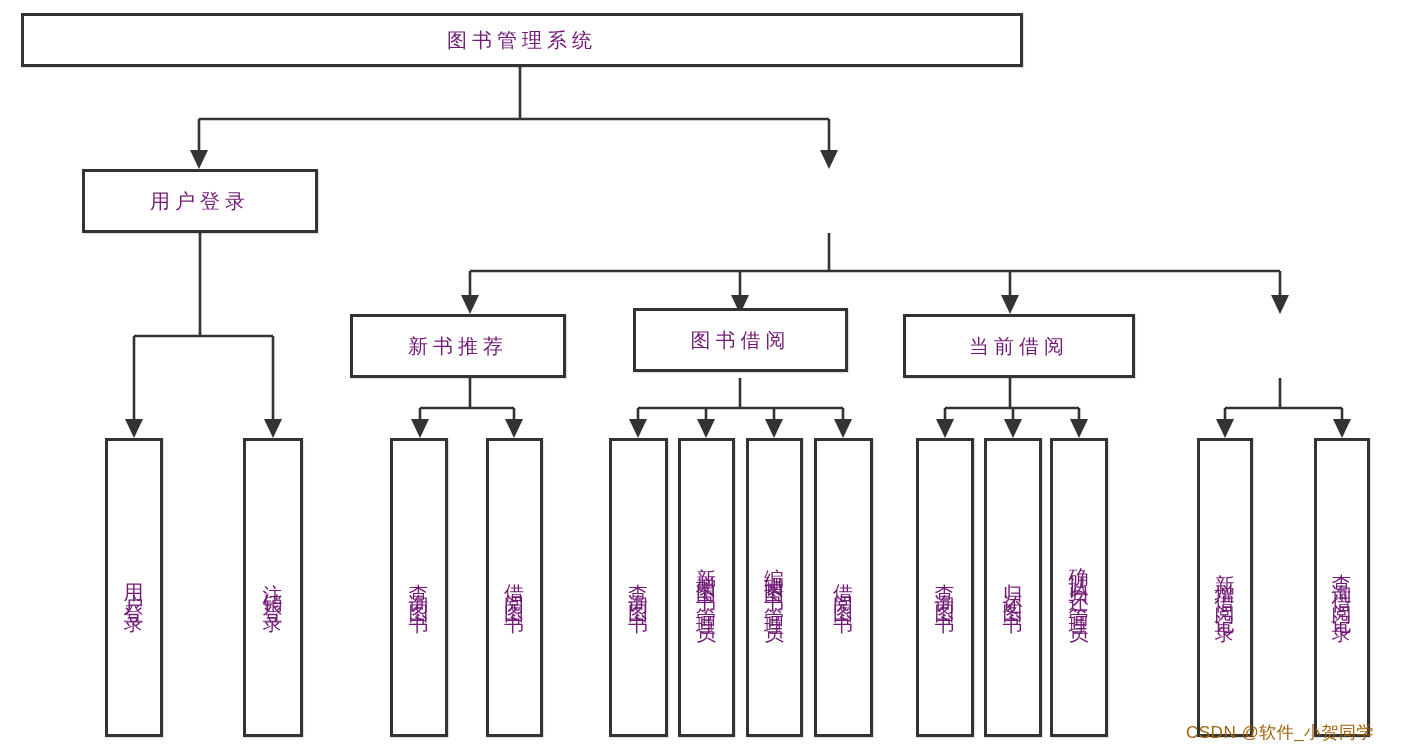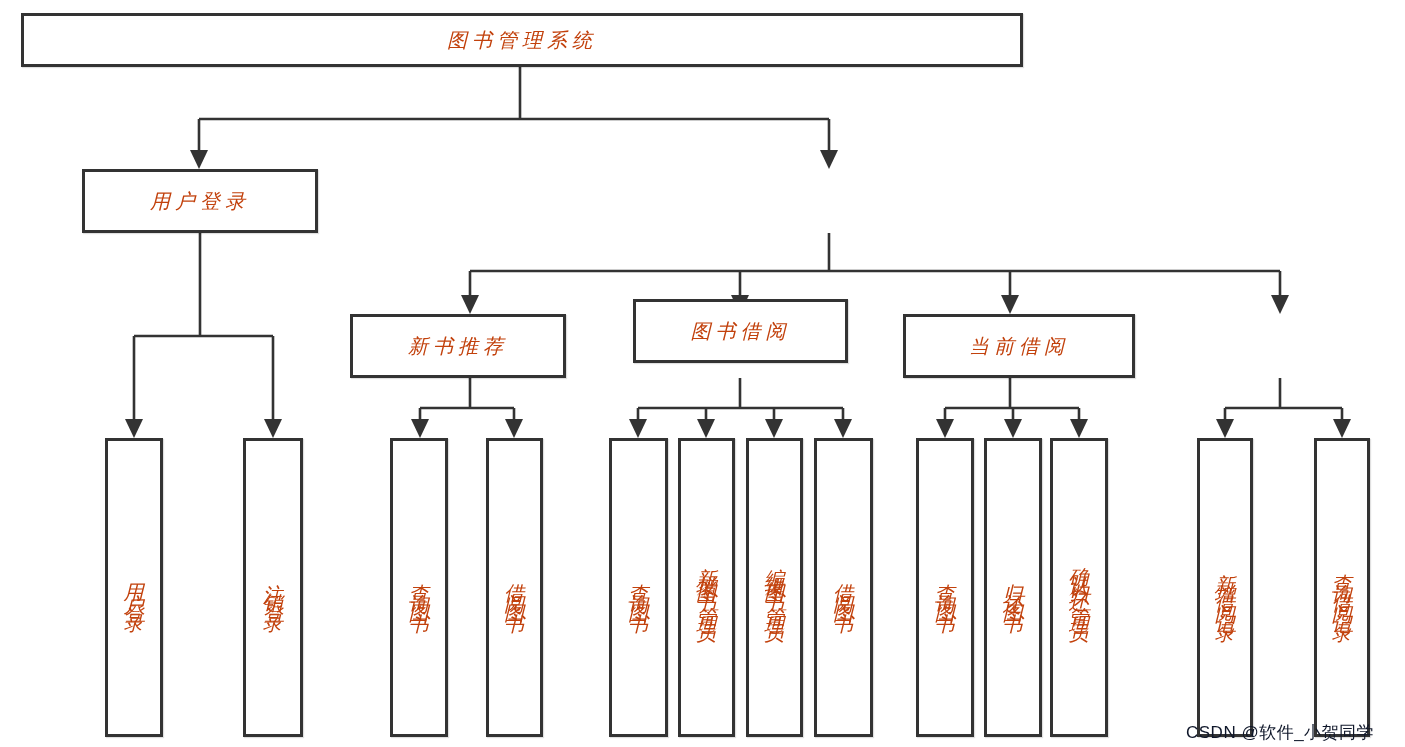--- a/index.html
+++ b/index.html
@@ -17,44 +17,43 @@
     width: 1405px; height: 747px;
     pointer-events: none;
   }
   .wire { stroke: #333333; stroke-width: 2.6; fill: none; }
   .arr  { fill: #333333; stroke: none; }
   .box {
     position: absolute;
     box-sizing: border-box;
     background: #ffffff;
     border: 3px solid #333333;
-    color: #c2410c;
+    color: #701a75;
     display: flex;
     align-items: center;
     justify-content: center;
     font-size: 20px;
     letter-spacing: 5px;
     line-height: 1;
     z-index: 2;
     box-shadow: 1px 1px 1px rgba(0,0,0,0.12);
-    font-style: italic;
   }
   .v {
     writing-mode: vertical-rl;
     text-orientation: mixed;
     letter-spacing: 10px;
     font-size: 20px;
     overflow: hidden;
   }
   .v-long { letter-spacing: 8px; }
   .watermark {
     position: absolute;
     left: 1186px;
     top: 721px;
-    color: #0f172a;
+    color: #a16207;
     font-size: 17px;
     letter-spacing: 0.5px;
     white-space: nowrap;
     z-index: 5;
   }
 </style>
 </head>
 <body>
 
 <div class="stage">
@@ -87,21 +86,21 @@
     <polygon class="arr" points="1070,419 1088,419 1079,438"></polygon>
     <polygon class="arr" points="1216,419 1234,419 1225,438"></polygon>
     <polygon class="arr" points="1333,419 1351,419 1342,438"></polygon>
   </svg>
 
   <div class="box" style="left:21px; top:13px; width:1002px; height:54px">图书管理系统</div>
 
   <div class="box" style="left:82px; top:169px; width:236px; height:64px">用户登录</div>
 
   <div class="box" style="left:350px; top:314px; width:216px; height:64px">新书推荐</div>
-  <div class="box" style="left:633px; top:299px; width:215px; height:64px">图书借阅</div>
+  <div class="box" style="left:633px; top:308px; width:215px; height:64px">图书借阅</div>
   <div class="box" style="left:903px; top:314px; width:232px; height:64px">当前借阅</div>
 
   <div class="box v" style="left:105px; top:438px; width:58px; height:299px">用户登录</div>
   <div class="box v" style="left:243px; top:438px; width:60px; height:299px">注销登录</div>
 
   <div class="box v" style="left:390px; top:438px; width:58px; height:299px">查询图书</div>
   <div class="box v" style="left:486px; top:438px; width:57px; height:299px">借阅图书</div>
 
   <div class="box v" style="left:609px; top:438px; width:59px; height:299px">查询图书</div>
   <div class="box v v-long" style="left:678px; top:438px; width:57px; height:299px">新增图书（管理员）</div>

